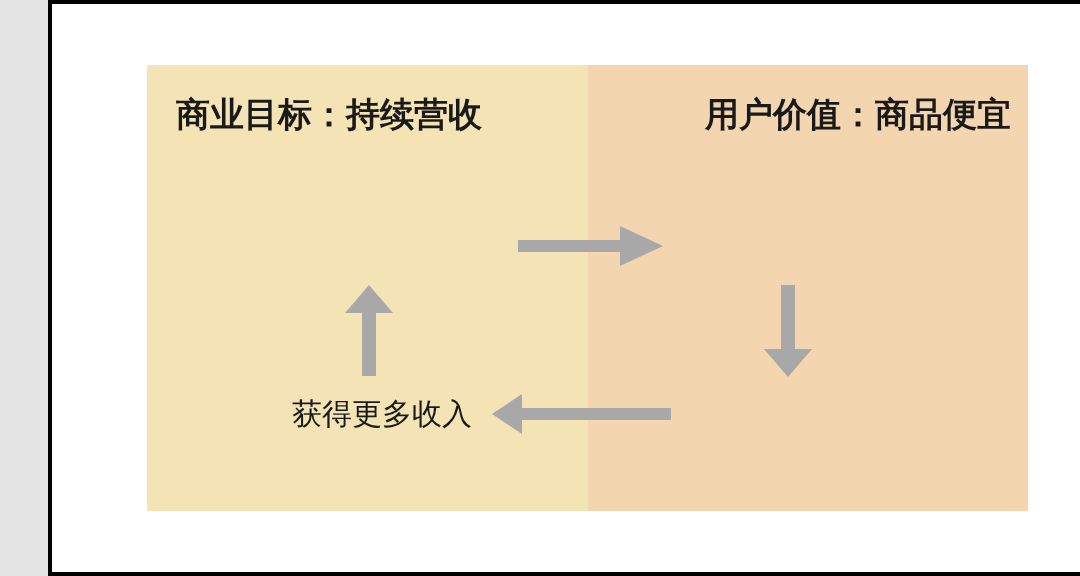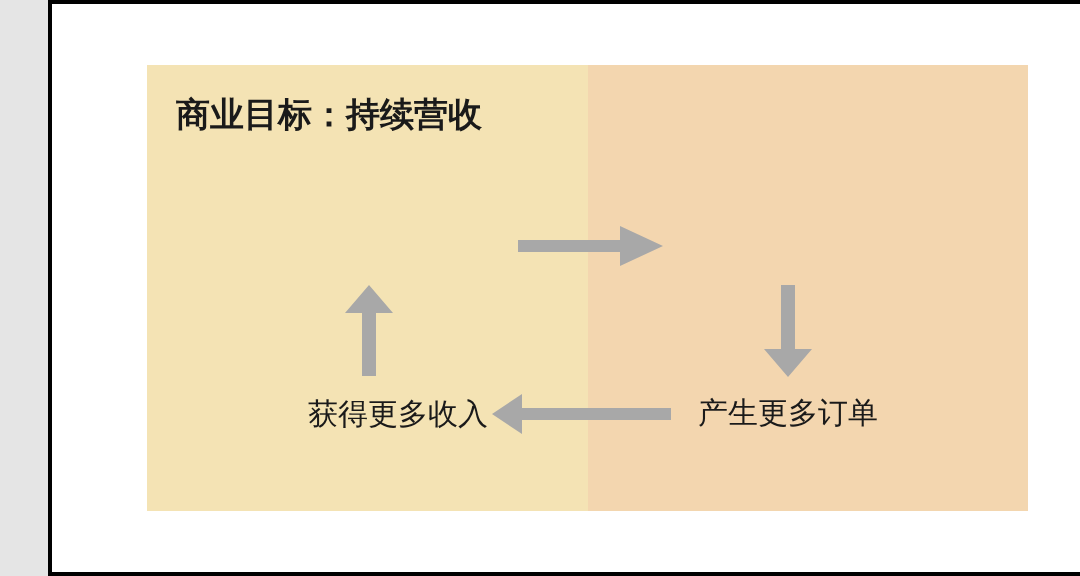--- a/index.html
+++ b/index.html
@@ -44,41 +44,41 @@
     position:absolute;
     transform:translate(-50%,-50%);
     font-size:30px;
     font-weight:400;
     color:var(--text,#1a1a1a);
     white-space:nowrap;
   }
   .node.n1{left:334px;top:242px;}
   .node.n2{left:733px;top:242px;}
   .node.n3{left:736px;top:409px;}
-  .node.n4{left:346px;top:410px;}
+  .node.n4{left:330px;top:410px;}
   .arrow{position:absolute;color:var(--arrow,#a8a8a8);display:block;}
   .arrow.right-arrow{left:466px;top:222px;}
   .arrow.left-arrow{left:440px;top:390px;}
   .arrow.up-arrow{left:293px;top:281px;}
   .arrow.down-arrow{left:712px;top:281px;}
 </style>
 </head>
 <body>
 
 <div class="frame">
 
   <div class="panel left"></div>
   <div class="panel right"></div>
 
   <div class="panel-title left-title">商业目标：持续营收</div>
 
+  <div class="panel-title right-title">用户价值：商品便宜</div>
 
 
 
-  <div class="node n3">产生更多订单</div>
 
   <div class="node n4">获得更多收入</div>
 
   <svg class="arrow right-arrow" width="145" height="40" viewBox="0 0 145 40" aria-hidden="true">
     <polygon fill="currentColor" points="0,14 102,14 102,0 145,20 102,40 102,26 0,26"></polygon>
   </svg>
 
   <svg class="arrow left-arrow" width="179" height="40" viewBox="0 0 179 40" aria-hidden="true">
     <polygon fill="currentColor" points="179,14 30,14 30,0 0,20 30,40 30,26 179,26"></polygon>
   </svg>

